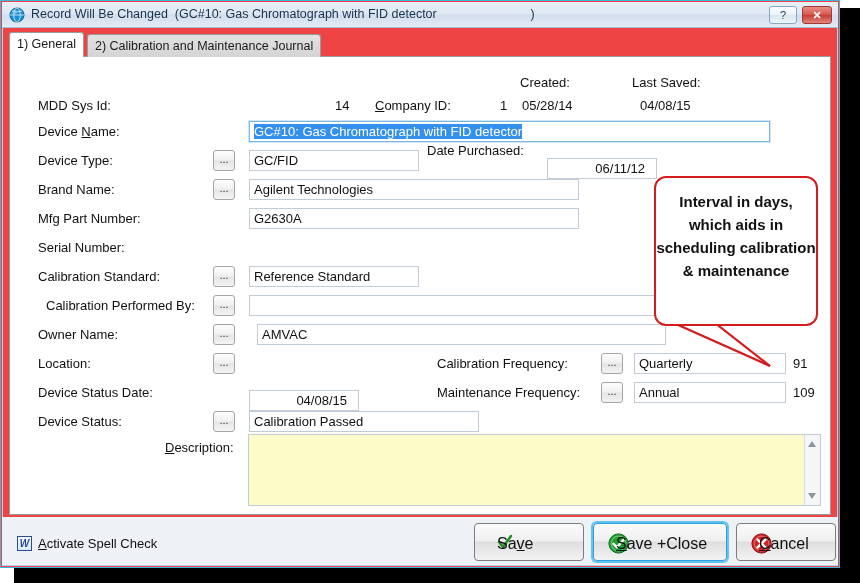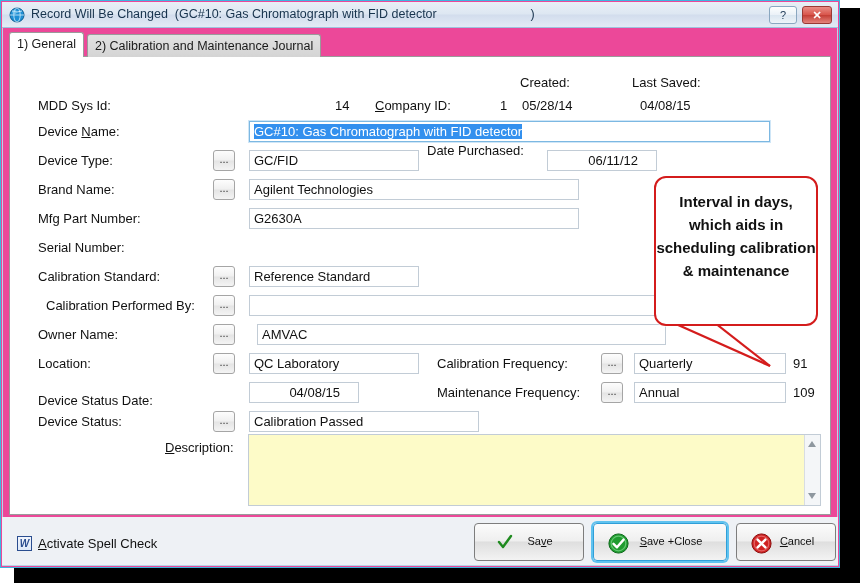--- a/index.html
+++ b/index.html
@@ -26,21 +26,21 @@
   .shadow-bottom {
     position: absolute;
     left: 14px; top: 566px;
     width: 846px; height: 17px;
     background: #000000;
   }
   .window {
     position: absolute;
     left: 0; top: 0;
     width: 840px; height: 568px;
-    background: #ec4899;
+    background: #ef4444;
     border: 1px solid #3fb4e0;
     box-sizing: border-box;
   }
   .win-frame-inner {
     position: absolute;
     left: 1px; top: 1px;
     width: 836px; height: 564px;
     border: 1px solid #b9d4e8;
     box-sizing: border-box;
     pointer-events: none;
@@ -163,21 +163,21 @@
     border: 1px solid #c2ccd6;
     box-sizing: border-box;
     font-size: 13px;
     color: #111111;
     line-height: 19px;
     padding: 0 4px;
     white-space: nowrap;
     overflow: hidden;
     cursor: text;
   }
-  .field.right { text-align: right; padding-right: 18px; }
+  .field.right { text-align: right; padding-right: 11px; margin-top: 8px; }
   .field.focused {
     border: 1px solid #7cb8e2;
     box-shadow: 0 0 0 1px #cfe6f7;
   }
   .sel {
     background: #3390ee;
     color: #ffffff;
   }
   .dots {
     position: absolute;
@@ -282,22 +282,21 @@
     cursor: pointer;
   }
   .actbtn.focus {
     border: 1px solid #2f9fd8;
     box-shadow: 0 0 0 2px #5fc2ef;
   }
   .actbtn .btxt {
     position: absolute;
     left: 0; right: 0;
     top: 11px;
-    text-align: center;
-    font-size: 11px;
+    font-size: 16px;
     color: #111111;
     padding-left: 22px;
   }
   .check-mark {
     position: absolute;
     left: 22px; top: 10px;
     width: 16px; height: 16px;
   }
   .circle-icon {
     position: absolute;
@@ -373,28 +372,27 @@
       <div class="lbl" style="left:28px; top:241px;margin-left:8px;">Calibration Performed By:</div>
       <div class="dots" style="left:203px; top:238px;">...</div>
       <div class="field" style="left:239px; top:238px; width:430px;"></div>
 
       <div class="lbl" style="left:28px; top:270px;">Owner Name:</div>
       <div class="dots" style="left:203px; top:267px;">...</div>
       <div class="field" style="left:247px; top:267px; width:409px;">AMVAC</div>
 
       <div class="lbl" style="left:28px; top:299px;">Location:</div>
       <div class="dots" style="left:203px; top:296px;">...</div>
-      <div class="field" style="left:239px; top:296px; width:170px;">QC Laboratory</div>
 
       <div class="lbl" style="left:427px; top:299px;">Calibration Frequency:</div>
       <div class="dots" style="left:591px; top:296px;">...</div>
       <div class="field" style="left:624px; top:296px; width:152px;">Quarterly</div>
       <div class="val" style="left:783px; top:299px;">91</div>
 
-      <div class="lbl" style="left:28px; top:328px;margin-top:8px;">Device Status Date:</div>
+      <div class="lbl" style="left:28px; top:328px;">Device Status Date:</div>
       <div class="field right" style="left:239px; top:325px; width:110px;">04/08/15</div>
 
       <div class="lbl" style="left:427px; top:328px;">Maintenance Frequency:</div>
       <div class="dots" style="left:591px; top:325px;">...</div>
       <div class="field" style="left:624px; top:325px; width:152px;">Annual</div>
       <div class="val" style="left:783px; top:328px;">109</div>
 
       <div class="lbl" style="left:28px; top:357px;">Device Status:</div>
       <div class="dots" style="left:203px; top:354px;">...</div>
       <div class="field" style="left:239px; top:354px; width:230px;">Calibration Passed</div>

